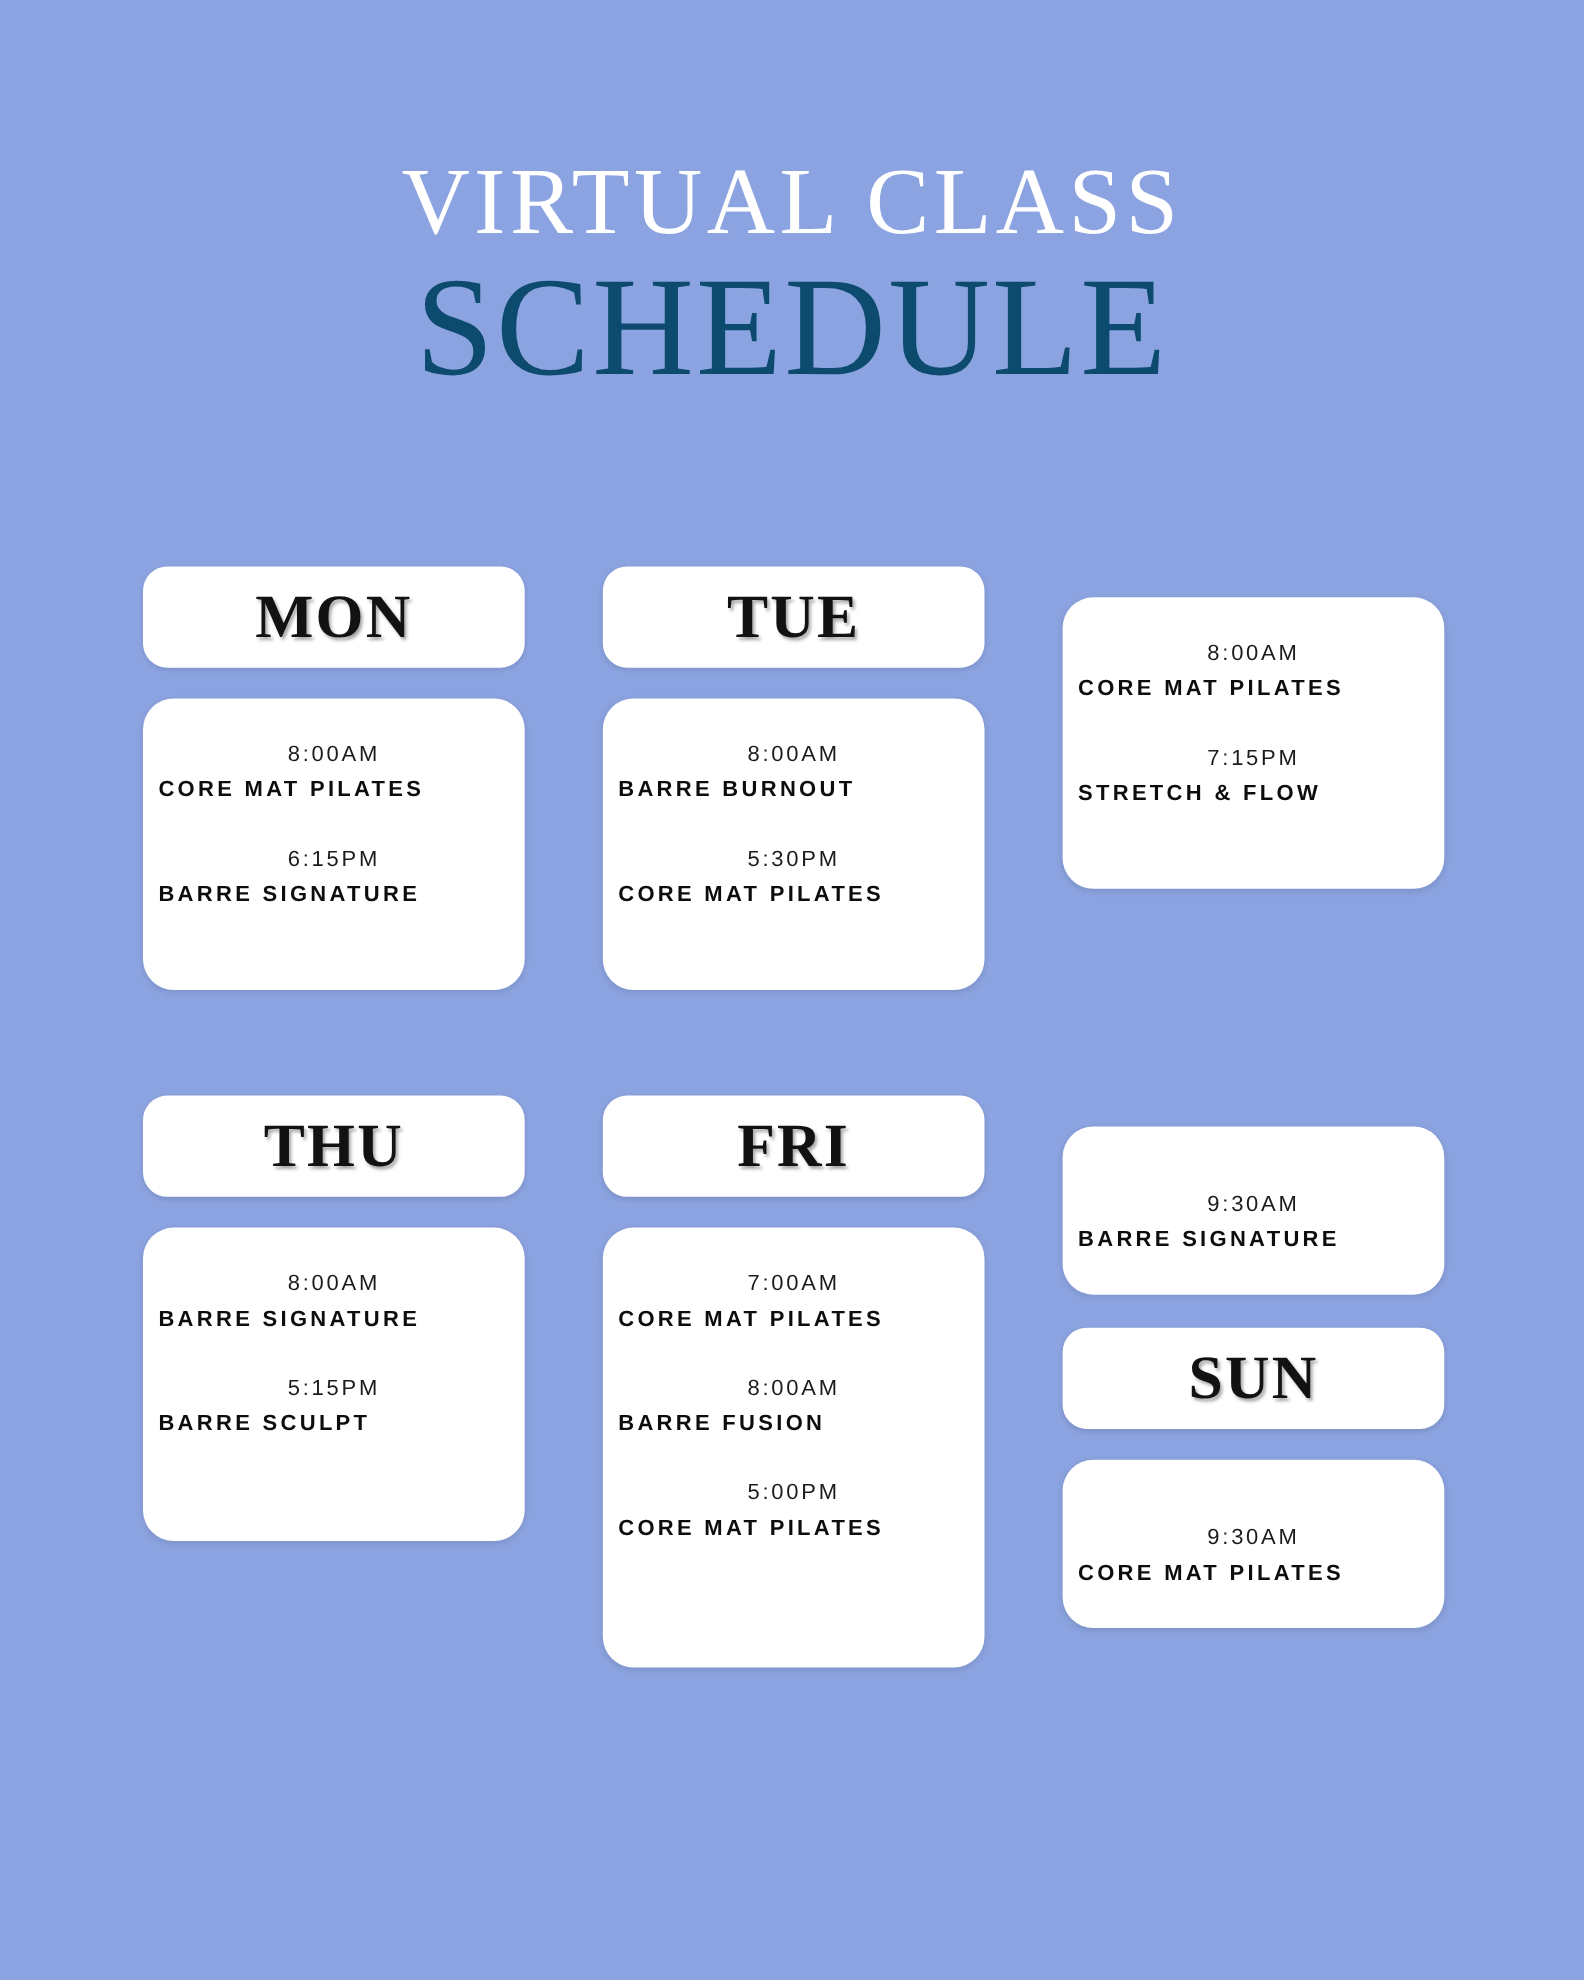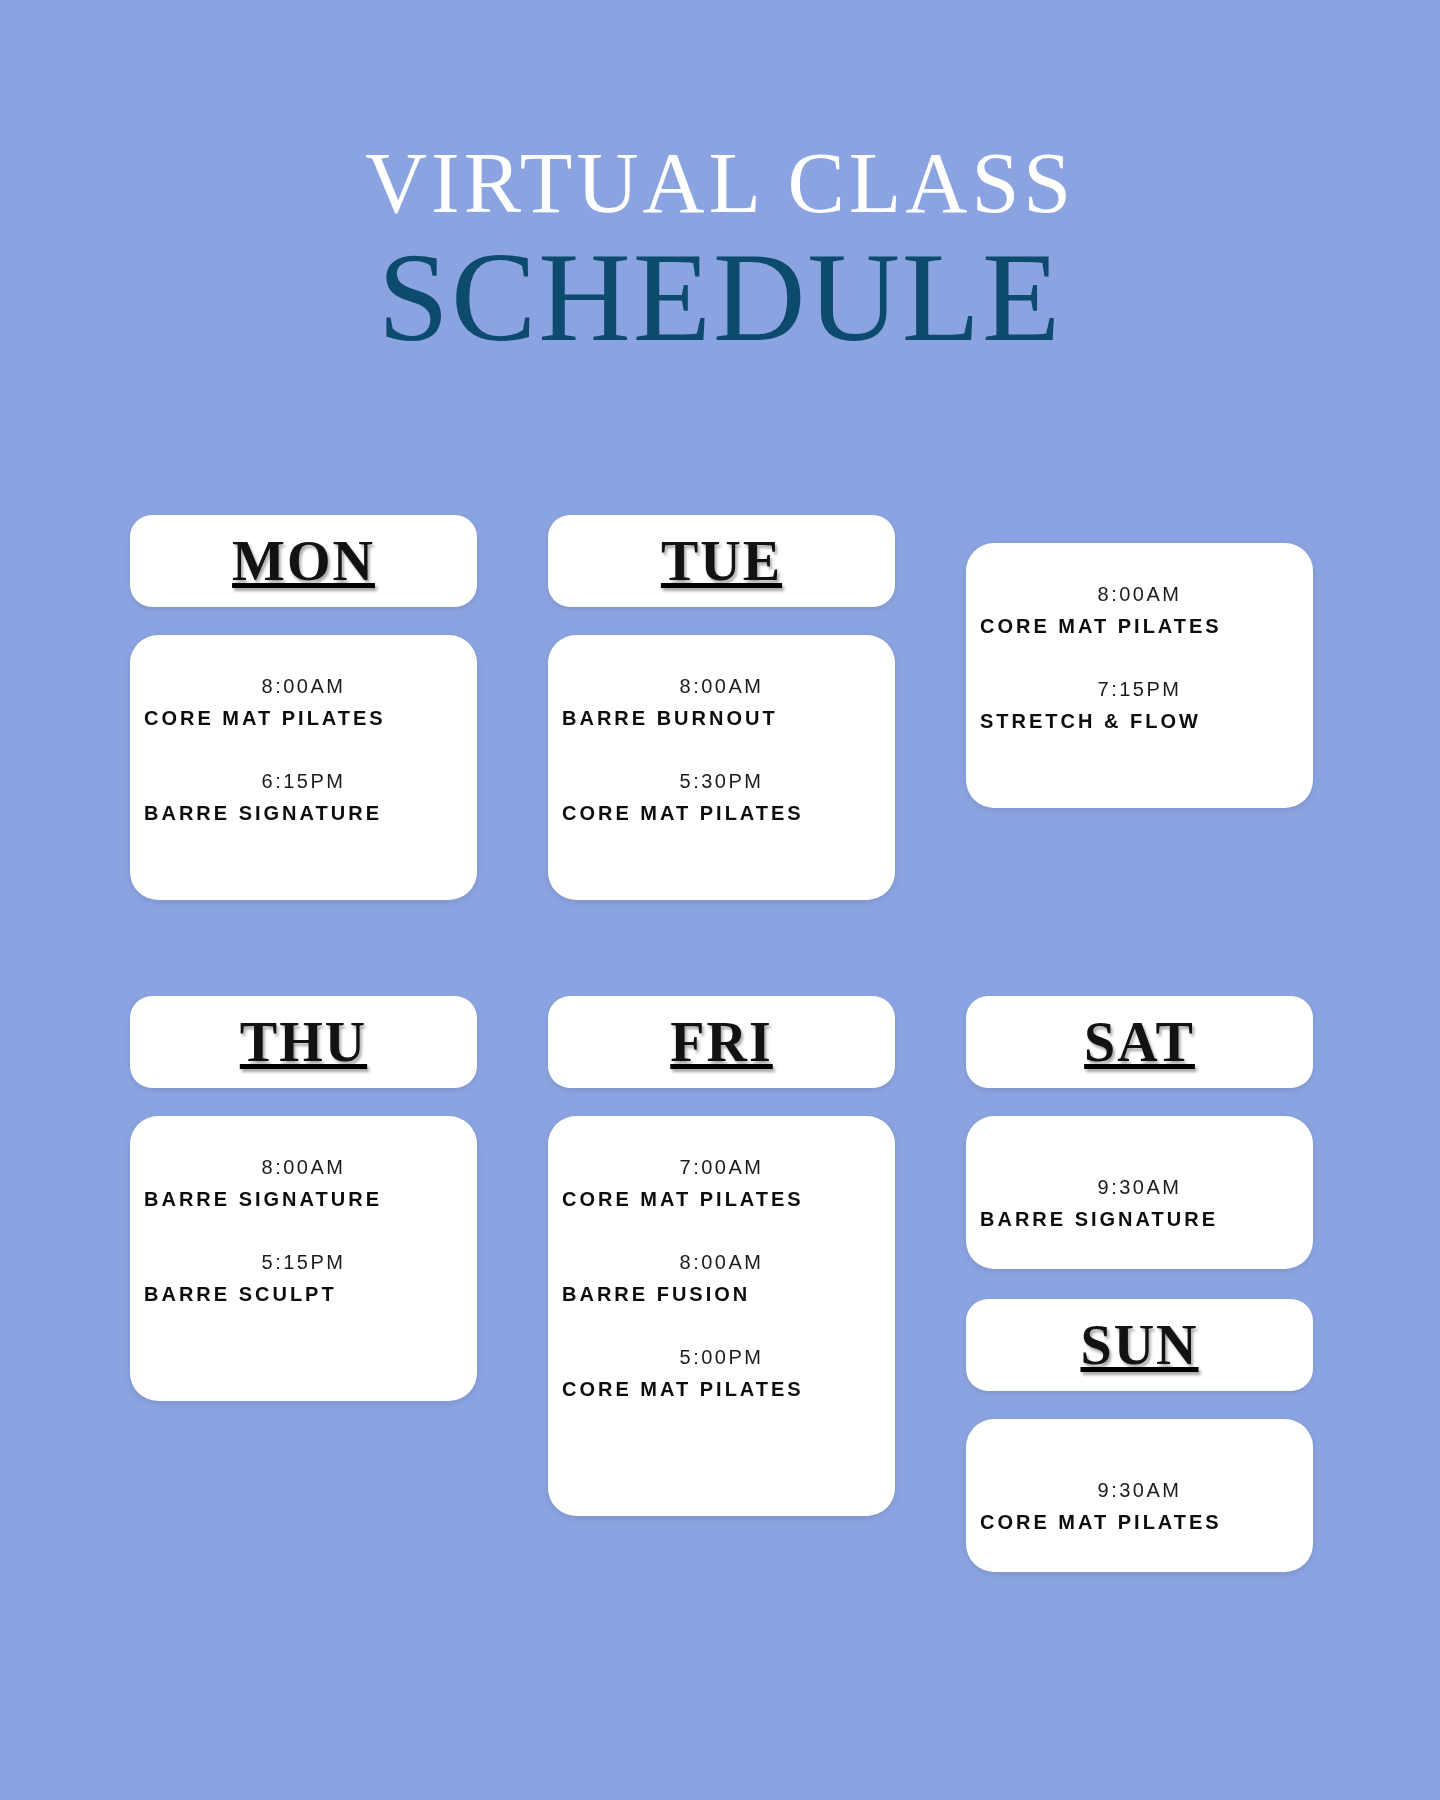--- a/index.html
+++ b/index.html
@@ -62,21 +62,20 @@
   }
 
   .day-header {
     background: #ffffff;
     border-radius: 22px;
     height: 92px;
     display: flex;
     align-items: center;
     justify-content: center;
     box-shadow: 0 2px 5px rgba(0,0,0,0.10);
-    text-decoration: underline;
   }
   .day-header span {
     font-family: "Liberation Serif", serif;
     font-weight: bold;
     font-size: 56px;
     color: #121212;
     letter-spacing: 2px;
     text-shadow: 2px 3px 3px rgba(0,0,0,0.35);
   }
 
@@ -213,23 +212,20 @@
             <div class="slot-name">BARRE FUSION</div>
           </div>
           <div class="slot">
             <div class="slot-time">5:00PM</div>
             <div class="slot-name">CORE MAT PILATES</div>
           </div>
         </div>
       </div>
 
       <div class="col">
-        <div class="day-header">
-          <span>SAT</span>
-        </div>
         <div class="class-card card-one">
           <div class="slot">
             <div class="slot-time">9:30AM</div>
             <div class="slot-name">BARRE SIGNATURE</div>
           </div>
         </div>
 
         <div class="day-header sun-header">
           <span>SUN</span>
         </div>

